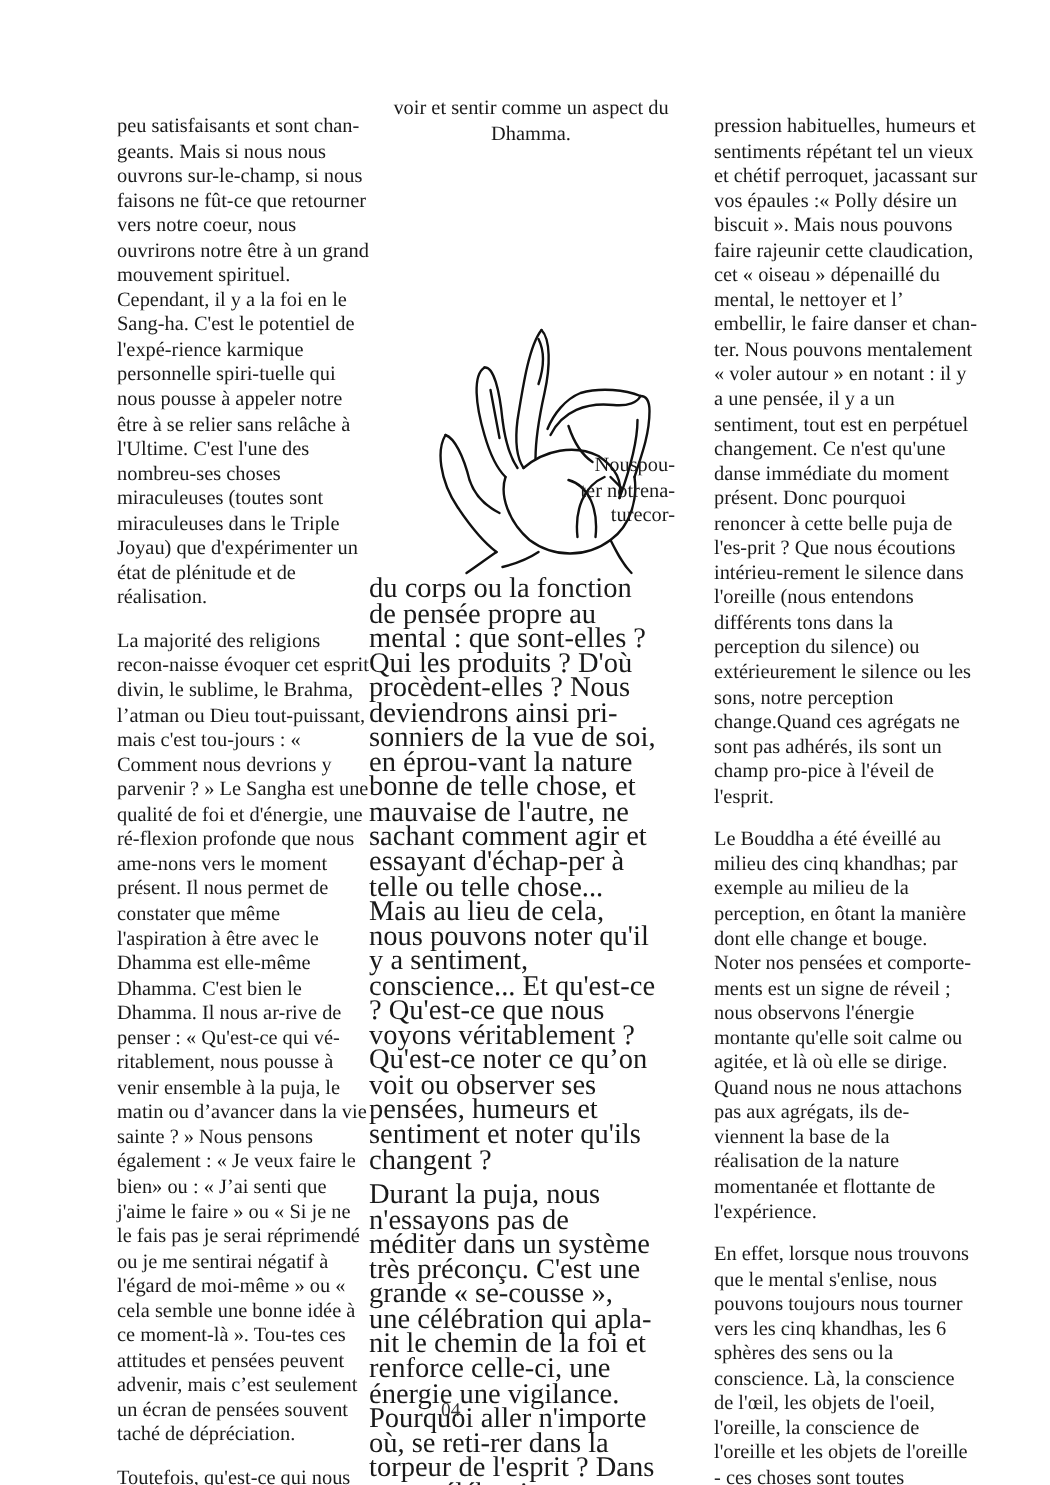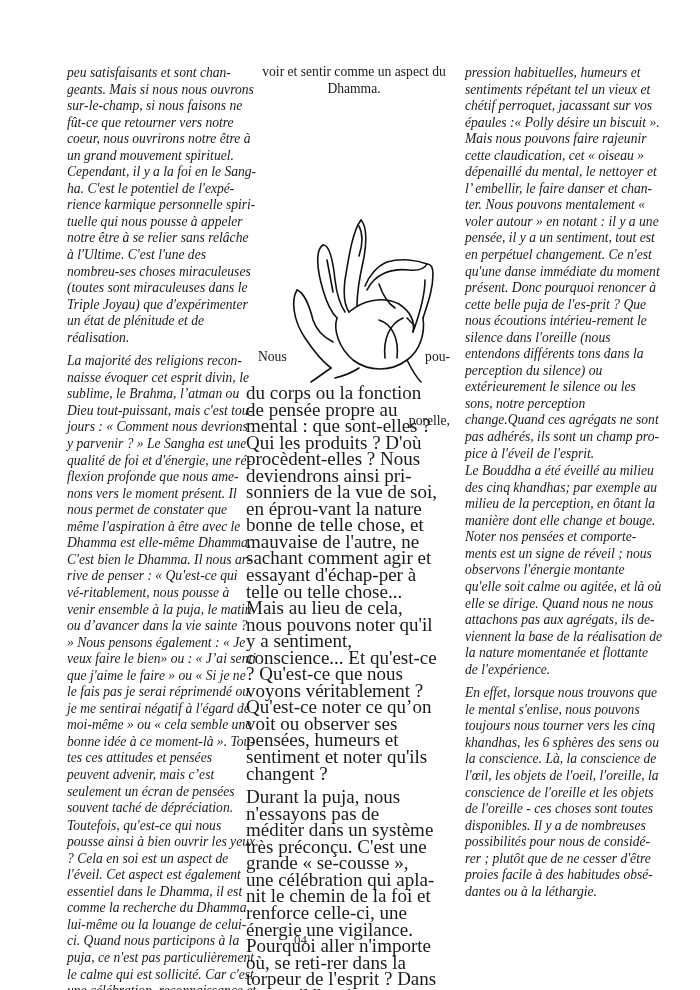--- a/index.html
+++ b/index.html
@@ -1,23 +1,23 @@
 <!DOCTYPE html>
 <html><head>
   <meta charset="utf-8">
   <style>
     html, body { margin:0; padding:0; background:#ffffff; }
     body { width:700px; height:990px; position:relative; overflow:hidden;
            font-family:"Liberation Serif", serif; color:#1a1a1a; }
     .col { position:absolute; top:64px; font-size:13.6px; line-height:16.55px; }
-    .col p { margin:1px;font-style:italic; }
+    .col p { margin:12px; }
     .col p.gap { margin-top:7px; }
     #col1 { left:66px; width:192px; }
     #col3 { left:464px; width:200px; }
-    .wrapline { display:flex; justify-content:space-between; white-space:nowrap;margin-top:47px; }
+    .wrapline { display:flex; justify-content:flex-end; white-space:nowrap; }
     #hand { position:absolute; left:283px; top:200px; width:160px; height:185px; }
     #col2-top { position:absolute; left:258px; top:64px; width:192px; font-size:13.6px; line-height:16.55px;text-align:center; }
     #col2-wrap { position:absolute; left:258px; top:302px; width:192px; font-size:13.6px; line-height:16.55px; }
     #col2-rest { position:absolute; left:246px; top:385px; width:192px; font-size:19px; line-height:16.55px; }
     #col2-rest p { margin:0; }
     #col2-rest p.gap { margin-top:7px; }
     .page-number { position:absolute; left:12px; width:577px; top:932px; text-align:center;
                    font-size:13px; color:#333; }
   </style>
 </head>
@@ -66,22 +66,26 @@
     <path d="M124 160 C128 168 132 176 138 182"></path>
     <path d="M76 168 C70 172 60 176 52 178"></path>
   </svg>
 
   <div id="col2-wrap">
     <div class="wrapline">
       <span>Nous</span>
       <span>pou-</span>
     </div>
     <div class="wrapline">
-      <span></span>
-      <span>porelle,</span>
+      <span>ter notre</span>
+      <span>na-</span>
+    </div>
+    <div class="wrapline">
+      <span>ture</span>
+      <span>cor-</span>
     </div>
   </div>
 
   <div id="col2-rest">
     <p>du corps ou la fonction de pensée propre au mental : que sont-elles ? Qui les produits ? D'où procèdent-elles ? Nous deviendrons ainsi pri-sonniers de la vue de soi, en éprou-vant la nature bonne de telle chose, et mauvaise de l'autre, ne sachant comment agir et essayant d'échap-per à telle ou telle chose... Mais au lieu de cela, nous pouvons noter qu'il y a sentiment, conscience... Et qu'est-ce ? Qu'est-ce que nous voyons véritablement ? Qu'est-ce noter ce qu’on voit ou observer ses pensées, humeurs et sentiment et noter qu'ils changent ?</p>
     <p class="gap">Durant la puja, nous n'essayons pas de méditer dans un système très préconçu. C'est une grande « se-cousse », une célébration qui apla-nit le chemin de la foi et renforce celle-ci, une énergie une vigilance. Pourquoi aller n'importe où, se reti-rer dans la torpeur de l'esprit ? Dans cette célébration et cette prise de conscience de la merveille du triple joyau, notre esprit peut avan-cer afin d'écouter, devant les senti-ments dans le corps, sensation de froid ou de chaud, ou la respira-tion ; au moment, avec sa vision de soi-même, notre forme physique demeure une « boîte de perception » faible. Et, le mental lui-même peut simplement refluer des ex-</p>
   </div>
 
   <div id="col3" class="col">
     <p>pression habituelles, humeurs et sentiments répétant tel un vieux et chétif perroquet, jacassant sur vos épaules :« Polly désire un biscuit ». Mais nous pouvons faire rajeunir cette claudication, cet « oiseau » dépenaillé du mental, le nettoyer et l’ embellir, le faire danser et chan-ter. Nous pouvons mentalement « voler autour » en notant : il y a une pensée, il y a un sentiment, tout est en perpétuel changement. Ce n'est qu'une danse immédiate du moment présent. Donc pourquoi renoncer à cette belle  puja de l'es-prit ? Que nous écoutions intérieu-rement le silence dans l'oreille (nous entendons différents tons dans la perception du silence) ou extérieurement le silence ou les sons, notre perception change.Quand ces agrégats ne sont pas adhérés, ils sont un champ pro-pice à l'éveil de l'esprit.</p>

